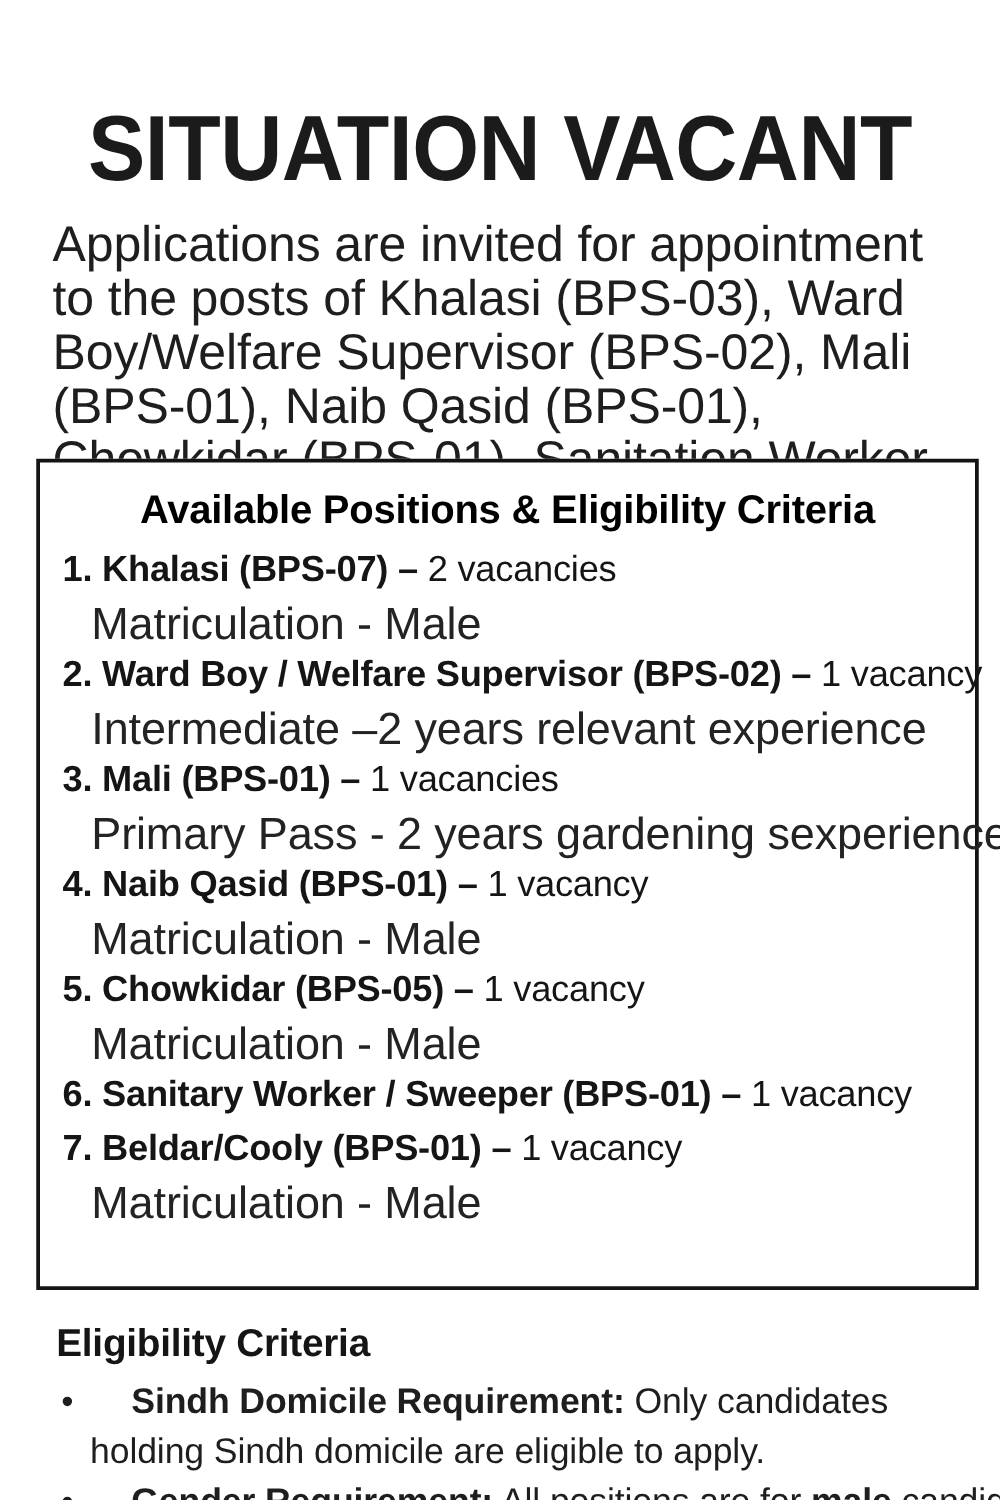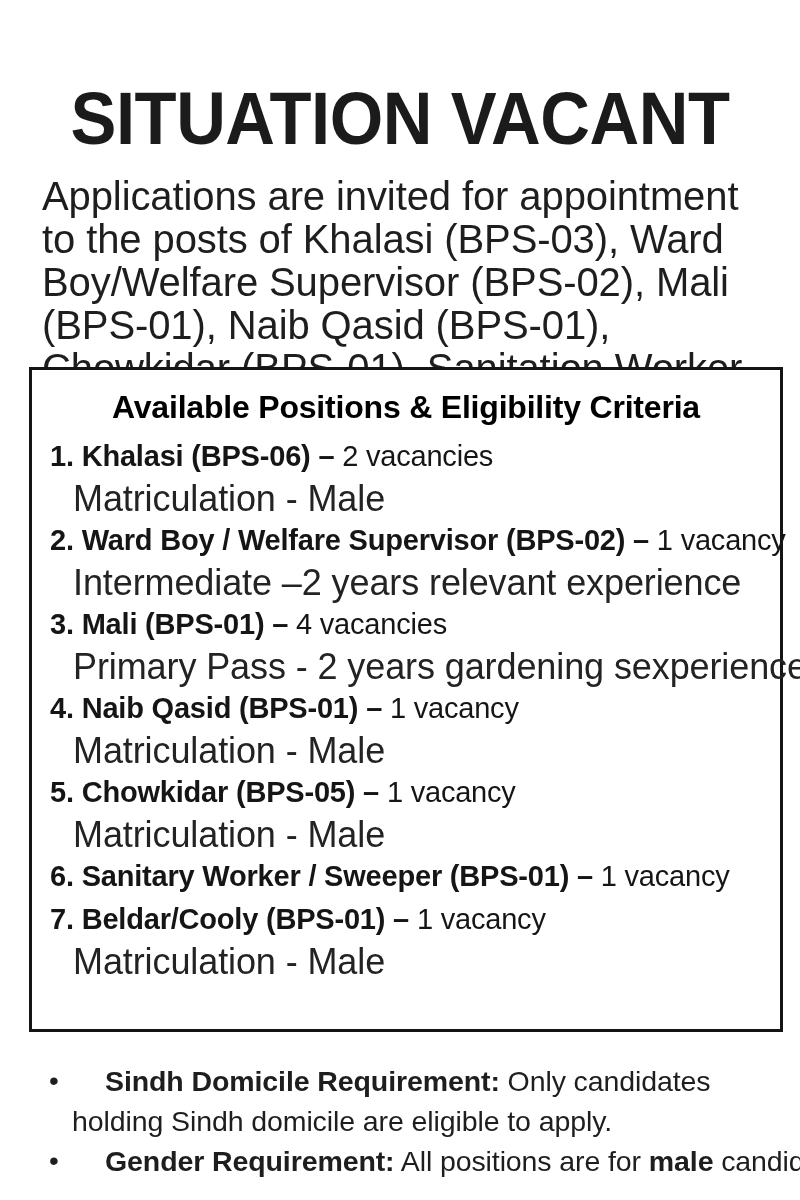--- a/index.html
+++ b/index.html
@@ -167,21 +167,21 @@
   <p class="intro">Applications are invited for appointment to the posts of Khalasi (BPS-03), Ward Boy/Welfare Supervisor (BPS-02), Mali (BPS-01), Naib Qasid (BPS-01), Chowkidar (BPS-01), Sanitation Worker (BPS-01) &amp; Beldar/Cooly (BPS-01) in a Government Organization, Karachi.</p>
 
   <section class="positions-box">
     <h2 class="box-heading">Available Positions &amp; Eligibility Criteria</h2>
 
     <ol class="positions-list">
 
       <li class="position-item">
         <div class="position-title">
           <span class="num">1.</span>
-          <span class="nm">Khalasi (BPS-06)</span>
+          <span class="nm">Khalasi (BPS-07)</span>
           <span class="dash">–</span>
           <span class="vac">2 vacancies</span>
         </div>
         <div class="position-detail">Matriculation - Male</div>
       </li>
 
       <li class="position-item">
         <div class="position-title">
           <span class="num">2.</span>
           <span class="nm">Ward Boy / Welfare Supervisor (BPS-02)</span>
@@ -189,21 +189,21 @@
           <span class="vac">1 vacancy</span>
         </div>
         <div class="position-detail">Intermediate –2 years relevant experience</div>
       </li>
 
       <li class="position-item">
         <div class="position-title">
           <span class="num">3.</span>
           <span class="nm">Mali (BPS-01)</span>
           <span class="dash">–</span>
-          <span class="vac">4 vacancies</span>
+          <span class="vac">1 vacancies</span>
         </div>
         <div class="position-detail">Primary Pass - 2 years gardening sexperience</div>
       </li>
 
       <li class="position-item">
         <div class="position-title">
           <span class="num">4.</span>
           <span class="nm">Naib Qasid (BPS-01)</span>
           <span class="dash">–</span>
           <span class="vac">1 vacancy</span>
@@ -237,20 +237,21 @@
           <span class="dash">–</span>
           <span class="vac">1 vacancy</span>
         </div>
         <div class="position-detail">Matriculation - Male</div>
       </li>
 
     </ol>
   </section>
 
   <section class="eligibility">
+    <h2 class="eligibility-heading">Eligibility Criteria</h2>
 
     <ul class="eligibility-list">
       <li class="eligibility-item">
         <span class="bullet">•</span>
         <span class="lead">Sindh Domicile Requirement:</span><span> Only candidates holding Sindh domicile are eligible to apply.</span>
       </li>
       <li class="eligibility-item">
         <span class="bullet">•</span>
         <span class="nowrap-line"><span class="lead">Gender Requirement:</span><span> All positions are for </span><span class="em">male</span><span> candidates</span></span>
       </li>

